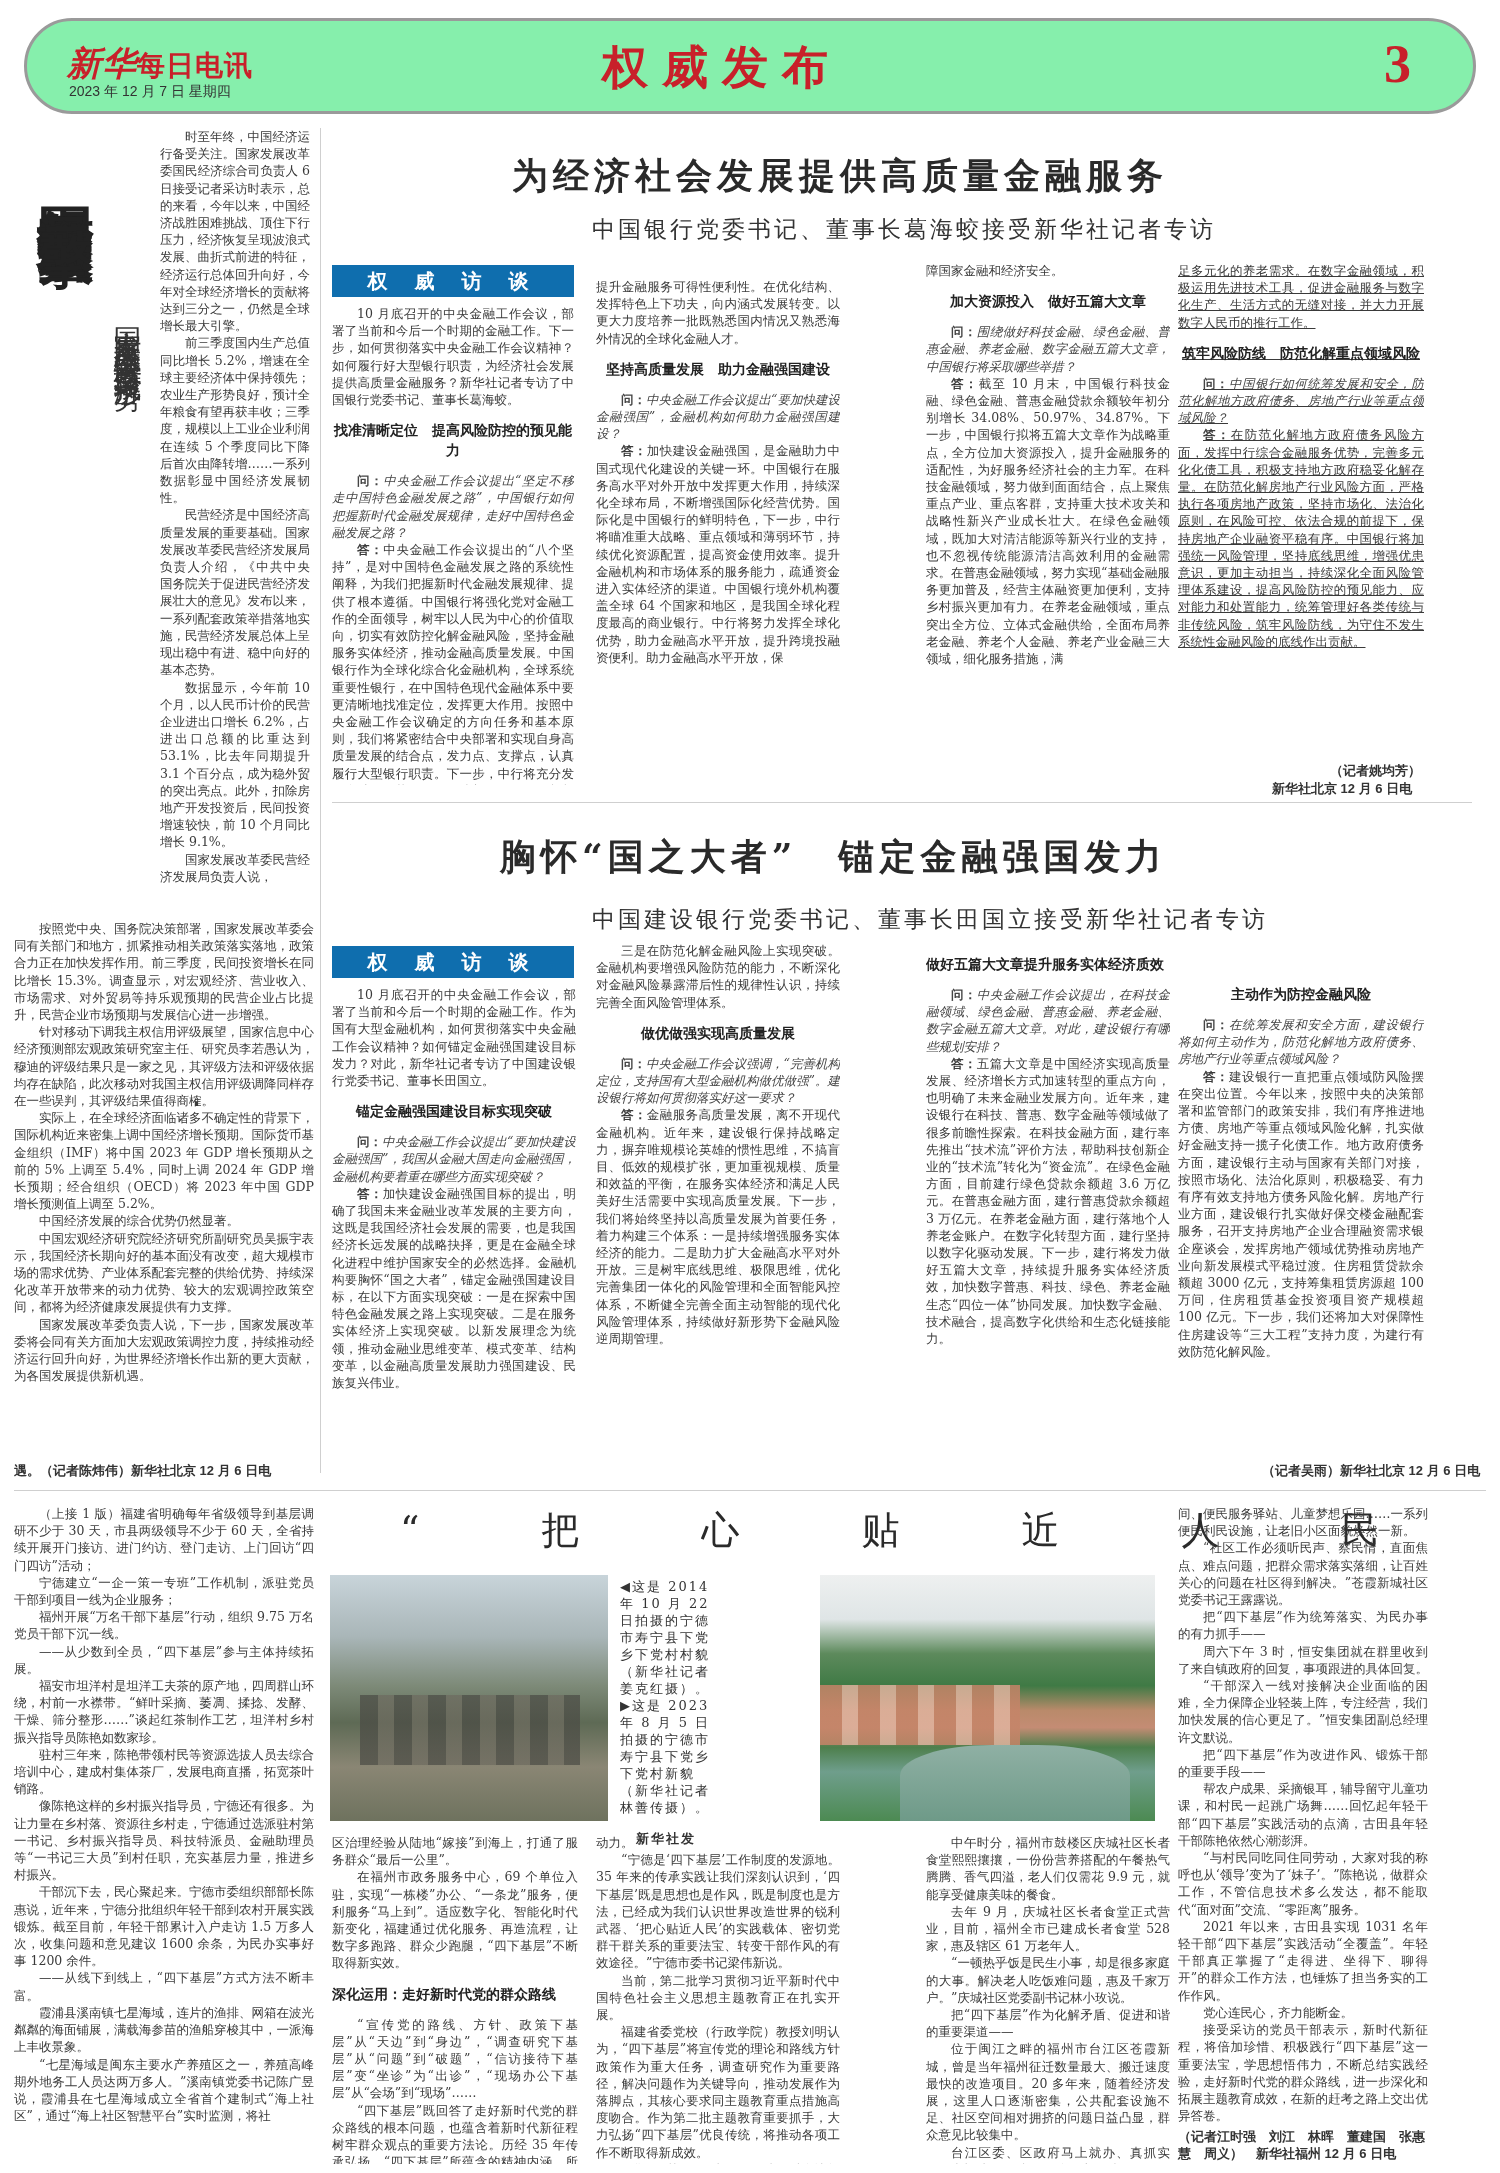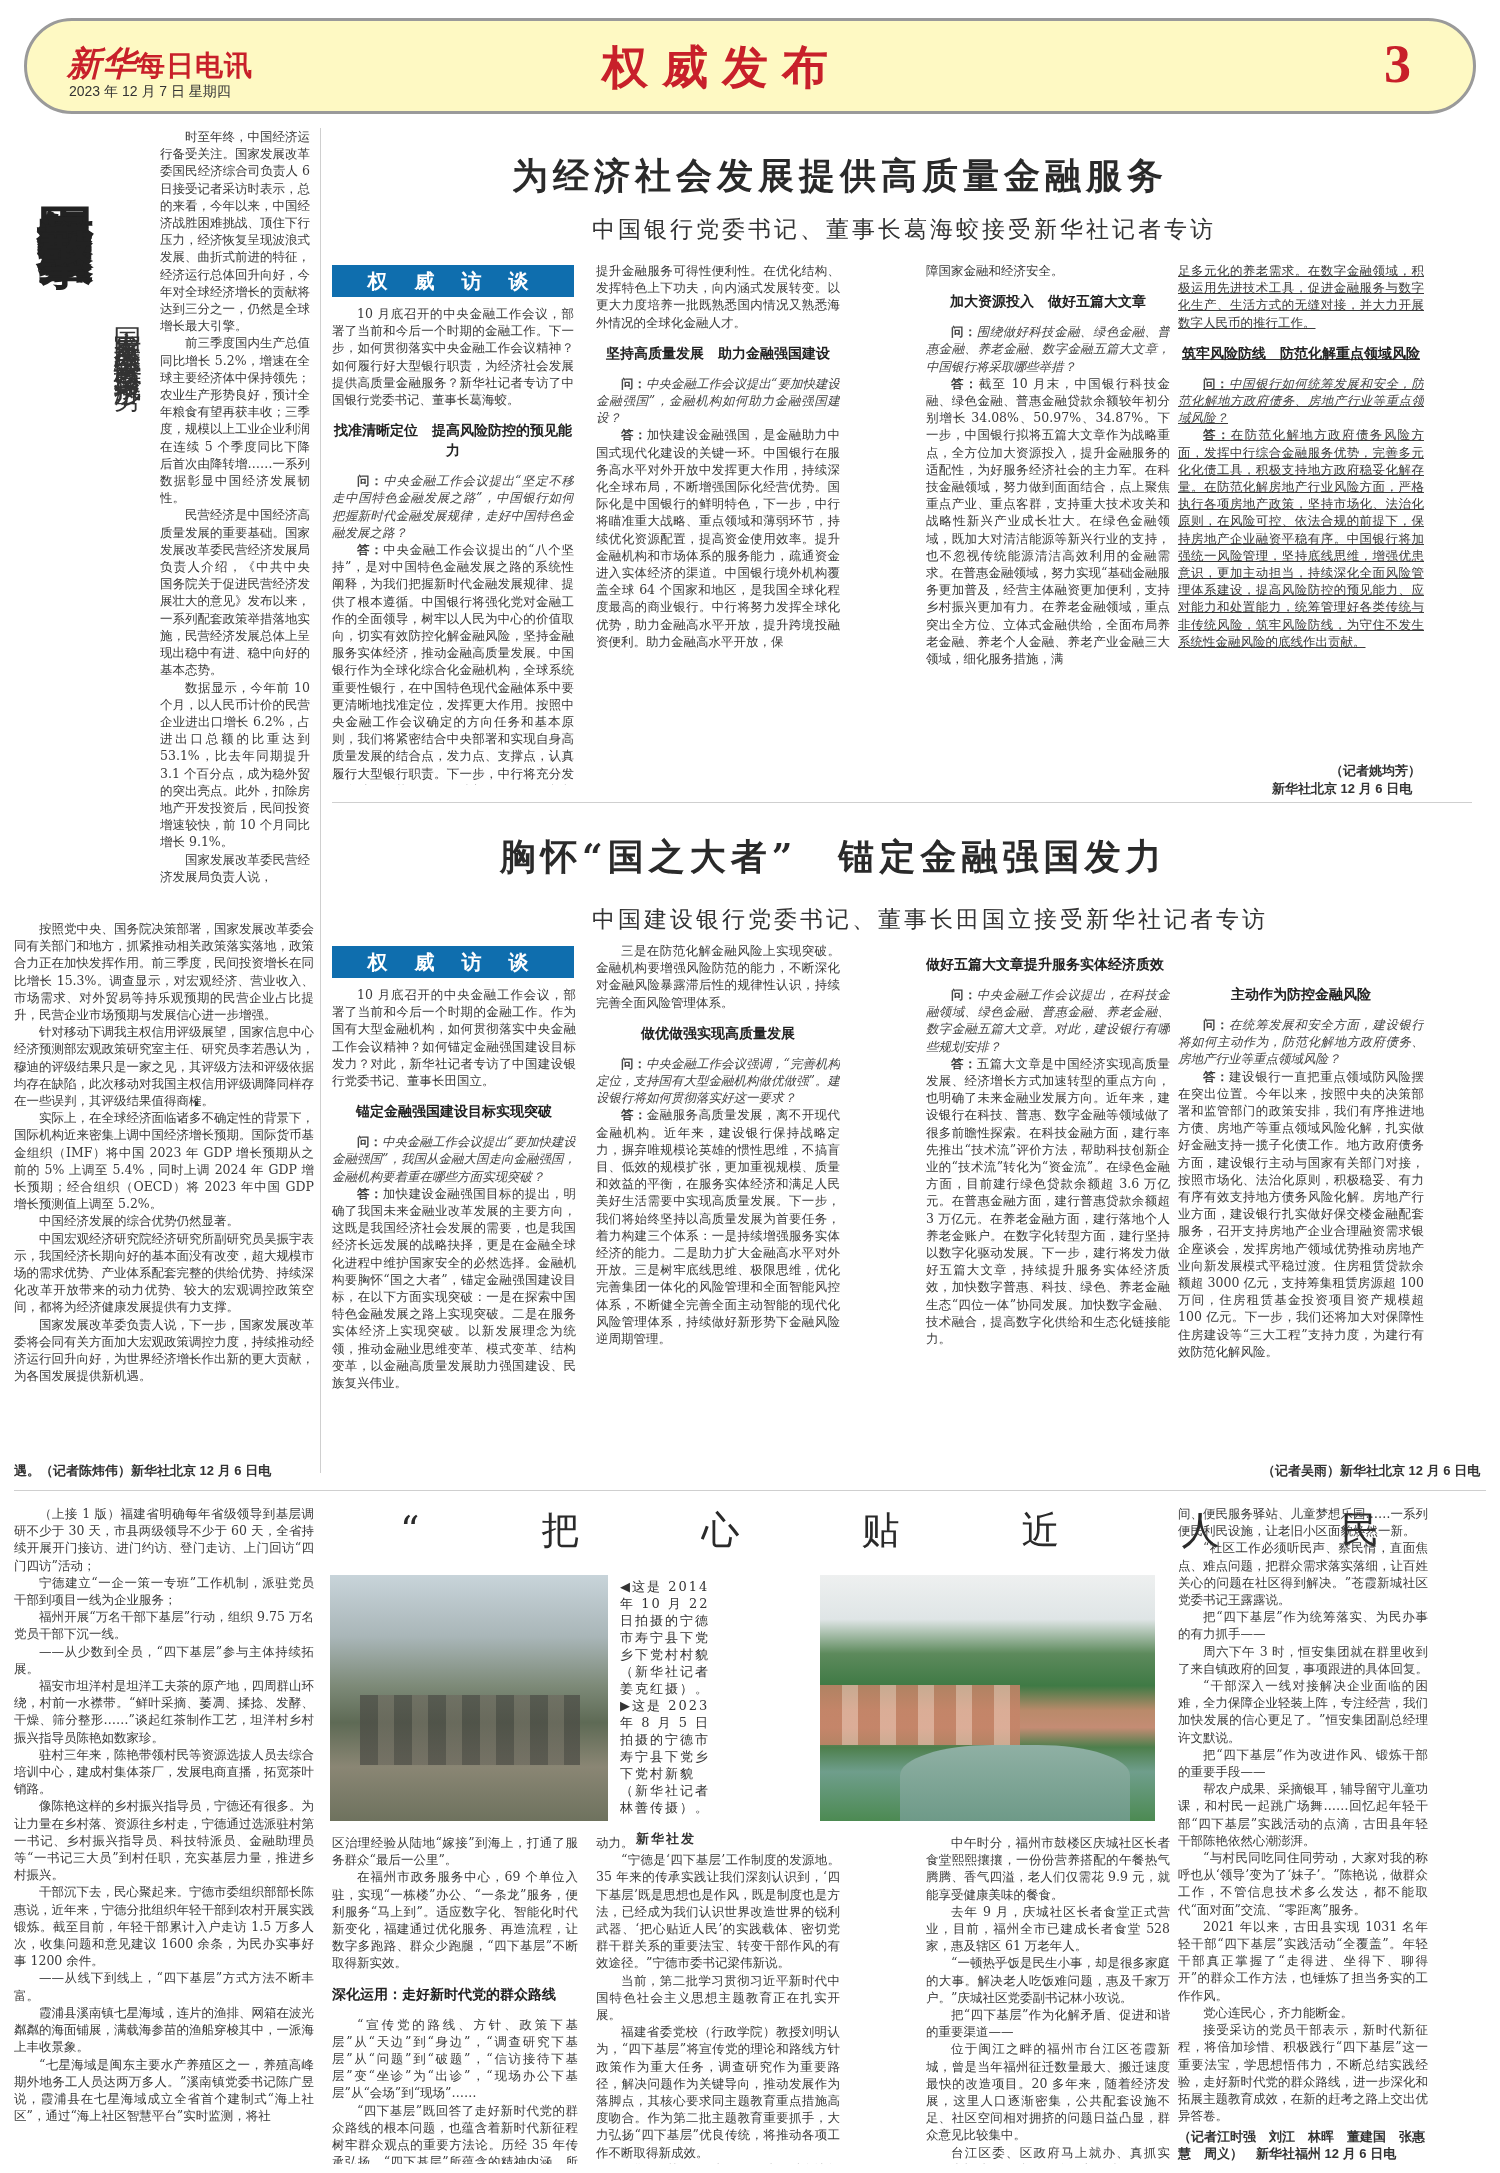--- a/index.html
+++ b/index.html
@@ -1,21 +1,21 @@
 <!DOCTYPE html>
 <html><head>
 <meta charset="utf-8">
 <style>
   * { box-sizing: border-box; margin: 0; padding: 0; }
   html, body { width: 1500px; height: 2173px; background: #fff; overflow: hidden; }
   body { font-family: "DejaVu Serif", "Liberation Serif", serif; color: #2a2a2a; position: relative; }
 
   
   .masthead { position: absolute; left: 24px; top: 18px; width: 1452px; height: 96px;
-    border: 3px solid #9a9a9a; border-radius: 48px; background: #fef9c3; }
+    border: 3px solid #9a9a9a; border-radius: 48px; background: #86efac; }
   .mast-logo { position: absolute; left: 40px; top: 20px; color: #c8202a; font-weight: bold;
     font-family: "DejaVu Serif", serif; font-size: 28px; letter-spacing: 1px; }
   .mast-logo .big { font-style: italic; font-size: 34px; }
   .mast-date { position: absolute; left: 42px; top: 62px; font-family: "Liberation Sans", sans-serif;
     font-size: 14px; color: #333; }
   .mast-section { position: absolute; left: 575px; top: 16px; color: #c8202a; font-size: 46px;
     font-weight: bold; letter-spacing: 14px; font-family: "DejaVu Serif", serif; }
   .mast-page { position: absolute; right: 62px; top: 12px; color: #c8202a; font-size: 54px;
     font-weight: bold; font-family: "Liberation Serif", serif; }
 
@@ -104,21 +104,21 @@
 <div class="headline" style="left:512px;top:152px;font-size:36px;">为经济社会发展提供高质量金融服务</div>
 <div class="subhead" style="left:592px;top:214px;">中国银行党委书记、董事长葛海蛟接受新华社记者专访</div>
 <div class="tag-box" style="left:332px;top:265px;width:242px;">权 威 访 谈</div>
 
 <div class="col col-text" style="left:332px;top:305px;width:242px;height:480px;">
   <p>10 月底召开的中央金融工作会议，部署了当前和今后一个时期的金融工作。下一步，如何贯彻落实中央金融工作会议精神？如何履行好大型银行职责，为经济社会发展提供高质量金融服务？新华社记者专访了中国银行党委书记、董事长葛海蛟。</p>
   <div class="sec">找准清晰定位　提高风险防控的预见能力</div>
   <p class="q"><b>问：</b><span>中央金融工作会议提出“坚定不移走中国特色金融发展之路”，中国银行如何把握新时代金融发展规律，走好中国特色金融发展之路？</span></p>
   <p class="a"><b>答：</b><span>中央金融工作会议提出的“八个坚持”，是对中国特色金融发展之路的系统性阐释，为我们把握新时代金融发展规律、提供了根本遵循。中国银行将强化党对金融工作的全面领导，树牢以人民为中心的价值取向，切实有效防控化解金融风险，坚持金融服务实体经济，推动金融高质量发展。中国银行作为全球化综合化金融机构，全球系统重要性银行，在中国特色现代金融体系中要更清晰地找准定位，发挥更大作用。按照中央金融工作会议确定的方向任务和基本原则，我们将紧密结合中央部署和实现自身高质量发展的结合点，发力点、支撑点，认真履行大型银行职责。下一步，中行将充分发挥全球化优势，服务构建新发展格局。紧紧围绕人民群众美好生活需要，提高对市场的响应效率，丰富金融产品供给，不断</span></p>
 </div>
-<div class="col col-text" style="left:596px;top:262px;width:244px;height:523px;">
+<div class="col col-text" style="left:596px;top:278px;width:244px;height:523px;">
   <p style="text-indent:0">提升金融服务可得性便利性。在优化结构、发挥特色上下功夫，向内涵式发展转变。以更大力度培养一批既熟悉国内情况又熟悉海外情况的全球化金融人才。</p>
   <div class="sec">坚持高质量发展　助力金融强国建设</div>
   <p class="q"><b>问：</b><span>中央金融工作会议提出“要加快建设金融强国”，金融机构如何助力金融强国建设？</span></p>
   <p class="a"><b>答：</b><span>加快建设金融强国，是金融助力中国式现代化建设的关键一环。中国银行在服务高水平对外开放中发挥更大作用，持续深化全球布局，不断增强国际化经营优势。国际化是中国银行的鲜明特色，下一步，中行将瞄准重大战略、重点领域和薄弱环节，持续优化资源配置，提高资金使用效率。提升金融机构和市场体系的服务能力，疏通资金进入实体经济的渠道。中国银行境外机构覆盖全球 64 个国家和地区，是我国全球化程度最高的商业银行。中行将努力发挥全球化优势，助力金融高水平开放，提升跨境投融资便利。助力金融高水平开放，保</span></p>
 </div>
 <div class="col col-text" style="left:926px;top:262px;width:244px;height:523px;">
   <p style="text-indent:0">障国家金融和经济安全。</p>
   <div class="sec">加大资源投入　做好五篇大文章</div>
   <p class="q"><b>问：</b><span>围绕做好科技金融、绿色金融、普惠金融、养老金融、数字金融五篇大文章，中国银行将采取哪些举措？</span></p>
   <p class="a"><b>答：</b><span>截至 10 月末，中国银行科技金融、绿色金融、普惠金融贷款余额较年初分别增长 34.08%、50.97%、34.87%。下一步，中国银行拟将五篇大文章作为战略重点，全方位加大资源投入，提升金融服务的适配性，为好服务经济社会的主力军。在科技金融领域，努力做到面面结合，点上聚焦重点产业、重点客群，支持重大技术攻关和战略性新兴产业成长壮大。在绿色金融领域，既加大对清洁能源等新兴行业的支持，也不忽视传统能源清洁高效利用的金融需求。在普惠金融领域，努力实现“基础金融服务更加普及，经营主体融资更加便利，支持乡村振兴更加有力。在养老金融领域，重点突出全方位、立体式金融供给，全面布局养老金融、养老个人金融、养老产业金融三大领域，细化服务措施，满</span></p>

